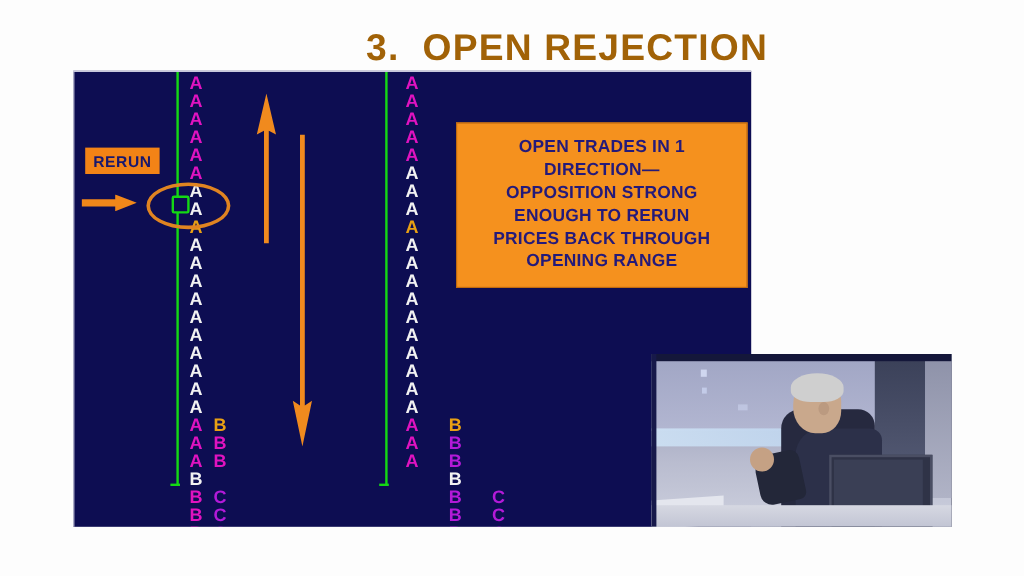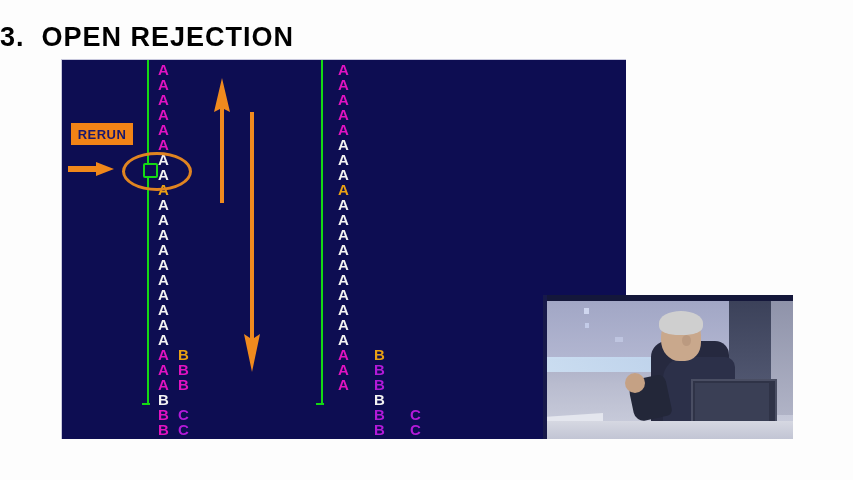--- a/index.html
+++ b/index.html
@@ -1,23 +1,23 @@
 <!DOCTYPE html>
 <html><head>
 <meta charset="utf-8">
 <style>
   html,body{margin:0;padding:0;background:#ffffff;}
   body{width:853px;height:480px;overflow:hidden;font-family:"Liberation Sans",sans-serif;}
   #stage{position:relative;width:853px;height:480px;background:#fdfdfd;}
 
   
   #slide-title{
-    position:absolute;left:0;top:22px;width:640px;text-align:left;
-    font-family:"Liberation Sans",sans-serif;font-weight:bold;font-size:27px;
-    letter-spacing:1px;color:#000000;white-space:pre;
+    position:absolute;left:0;top:22px;width:640px;text-align:right;
+    font-family:"Liberation Sans",sans-serif;font-weight:bold;font-size:31px;
+    letter-spacing:1px;color:#a16207;white-space:pre;
   }
 
   
   #slide{
     position:absolute;left:61px;top:59px;width:564px;height:379px;
     background:#0d0d52;overflow:hidden;
     border-top:1px solid #c8c8dd;border-left:1px solid #c8c8dd;
   }
 
   .vline{position:absolute;width:2px;background:#14d814;}
@@ -202,20 +202,28 @@
     <div id="open-node"></div>
 
     <svg class="bigarrow" style="left:150px;top:18px;" width="20" height="125" viewBox="0 0 20 125" xmlns="http://www.w3.org/2000/svg">
       <polygon points="10,0 18,34 12,31 12,125 8,125 8,31 2,34" fill="#f08a1e"></polygon>
     </svg>
 
     <svg class="bigarrow" style="left:180px;top:52px;" width="20" height="260" viewBox="0 0 20 260" xmlns="http://www.w3.org/2000/svg">
       <polygon points="10,260 18,222 12,226 12,0 8,0 8,226 2,222" fill="#f08a1e"></polygon>
     </svg>
 
+    <div id="callout">
+      <div id="callout-text">OPEN TRADES IN 1
+DIRECTION—
+OPPOSITION STRONG
+ENOUGH TO RERUN
+PRICES BACK THROUGH
+OPENING RANGE</div>
+    </div>
 
   </div>
 
   <div id="video">
     <div id="vid-wall"></div>
     <div id="vid-screen"></div>
     <div id="vid-blip"></div>
     <div id="vid-blip2"></div>
     <div id="vid-blip3"></div>
     <div id="vid-screen-glow"></div>

